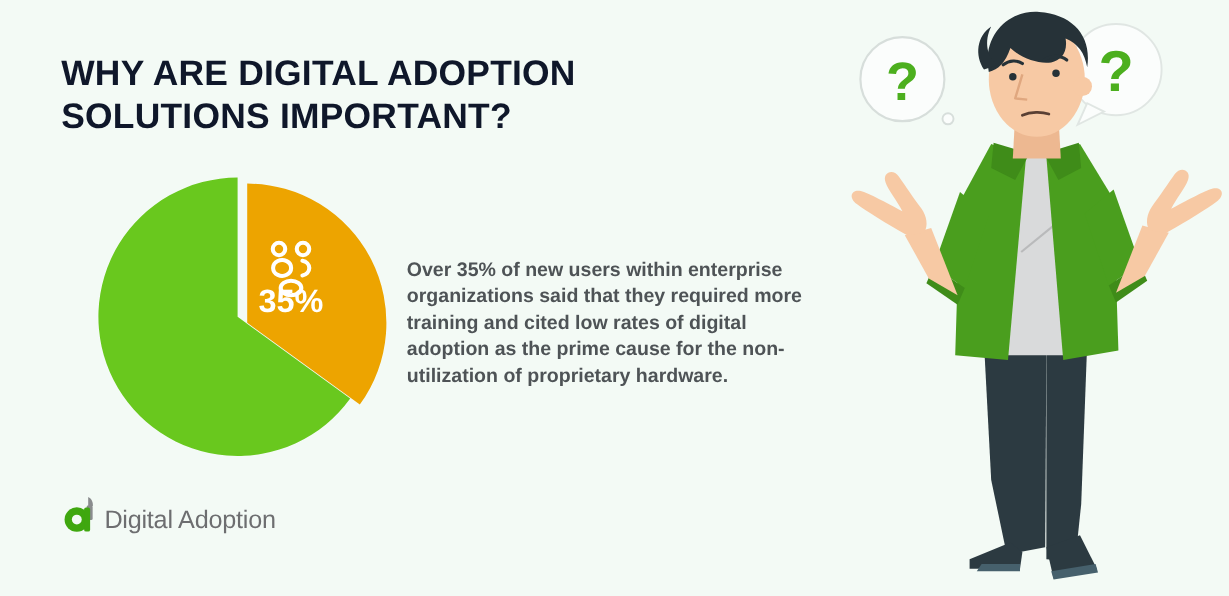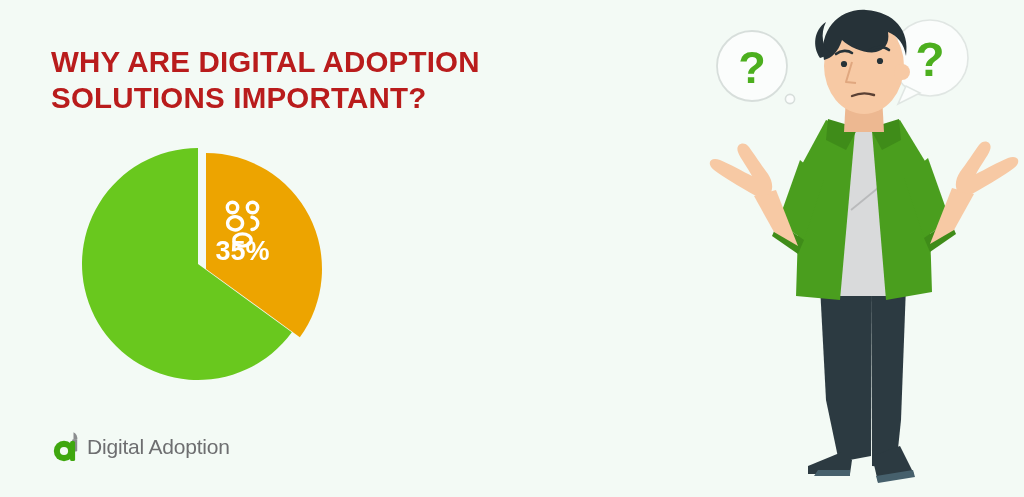--- a/index.html
+++ b/index.html
@@ -24,21 +24,21 @@
   
   #title {
     position: absolute;
     left: 51px;
     top: 44px;
     width: 600px;
     font-size: 29.5px;
     font-weight: bold;
     letter-spacing: 0.2px;
     line-height: 1.22;
-    color: #b91c1c;
+    color: #0f172a;
     text-transform: uppercase;
     font-family: "Liberation Sans", sans-serif;
   }
 
   
   #chart-wrap {
     position: absolute;
     left: 78px;
     top: 142px;
     width: 248px;
@@ -63,23 +63,23 @@
     font-weight: bold;
     line-height: 1.345;
     color: #4e5356;
     font-family: "Liberation Sans", sans-serif;
   }
 
   
   #logo {
     position: absolute;
     left: 52px;
-    top: 430px;
+    top: 412px;
     display: flex;
-    align-items: center;
+    align-items: flex-end;
     gap: 5px;
   }
   #logo-text {
     font-size: 21px;
     color: #6d6e70;
     font-family: "Liberation Sans", sans-serif;
     letter-spacing: -0.2px;
   }
 
   
@@ -119,20 +119,21 @@
           <path d="M 141.6 76.5 a 7.5 6.6 0 1 0 0 -0.4"></path>
           <path d="M 166.0 70.3 a 7.0 6.2 0 0 1 0 12.2"></path>
           <ellipse cx="156.5" cy="93.0" rx="8.6" ry="6.1"></ellipse>
         </g>
 
         <text class="slice-label-pct" x="156.5" y="113" text-anchor="middle">35%</text>
       </g>
     </svg>
   </div>
 
+  <div id="body-copy">Over 35% of new users within enterprise organizations said that they required more training and cited low rates of digital adoption as the prime cause for the non-utilization of proprietary hardware.</div>
 
   <div id="logo">
     <svg width="30" height="34" viewBox="0 0 30 34">
       <path d="M21.5 2.2 C 24.4 3.6 25.6 6.6 25.4 9.6 L 21.5 9.6 Z" fill="#8a8c8e"></path>
       <rect x="20.2" y="9.2" width="5.0" height="12.2" rx="1.2" fill="#8a8c8e"></rect>
       <circle cx="12.0" cy="21.0" r="10.2" fill="#3fa70f"></circle>
       <circle cx="12.0" cy="21.0" r="4.1" fill="#f3faf5"></circle>
       <rect x="18.1" y="11.0" width="5.0" height="20.0" rx="1.6" fill="#3fa70f"></rect>
     </svg>
     <span id="logo-text">Digital Adoption</span>

